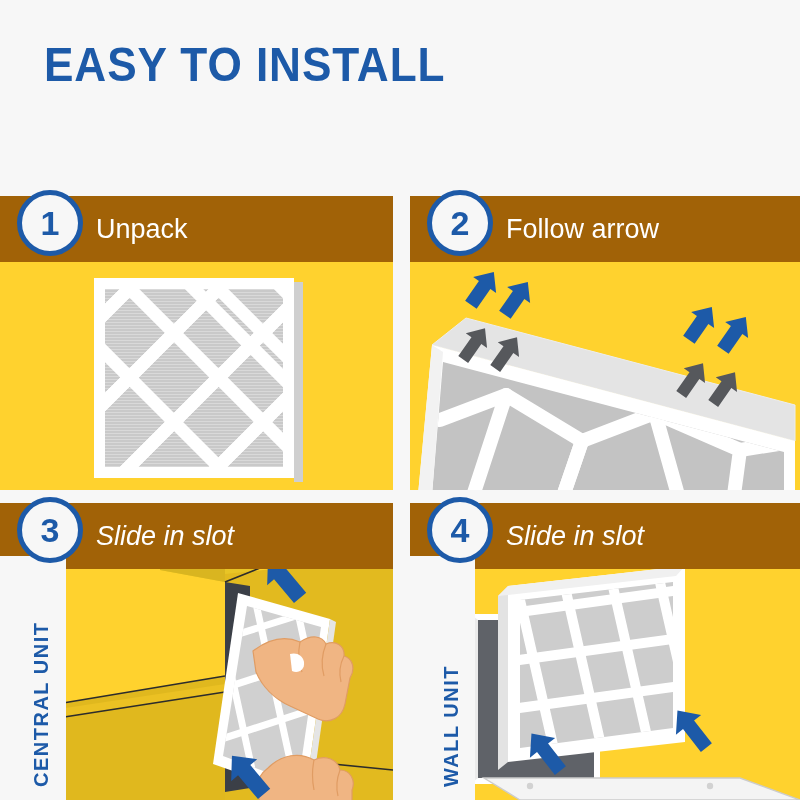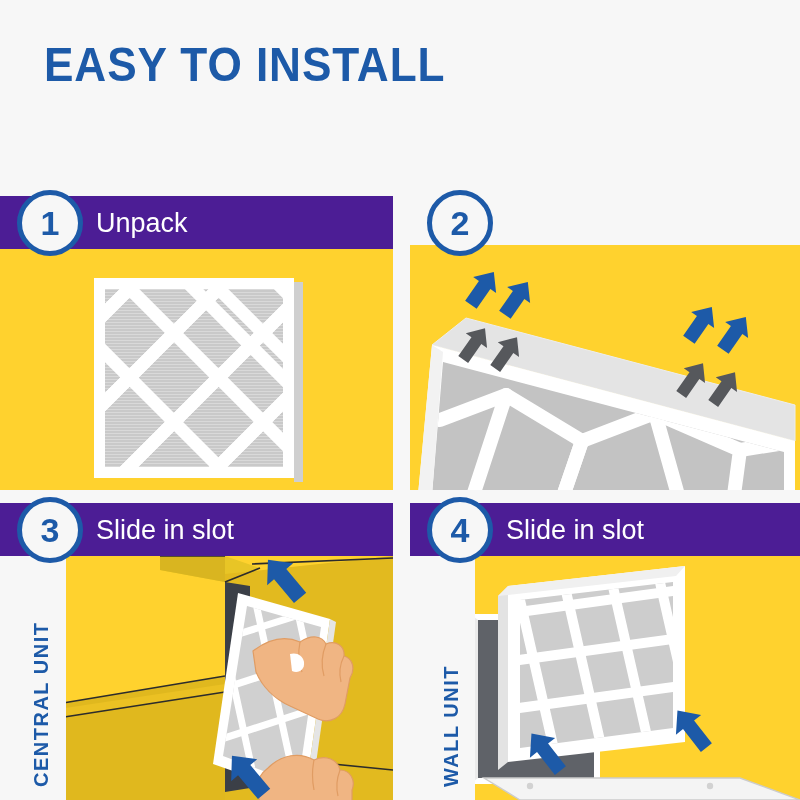--- a/index.html
+++ b/index.html
@@ -32,34 +32,34 @@
   
   #panel1{left:0;top:245px;width:393px;height:245px;}
   
   #panel2{left:410px;top:245px;width:390px;height:245px;}
   
   #panel3{left:0;top:556px;width:393px;height:244px;}
   
   #panel4{left:410px;top:556px;width:390px;height:244px;}
 
   
-  .hdr{position:absolute;background:#4c1d95;height:53px;}
+  .hdr{position:absolute;background:#a16207;height:66px;}
   #hdr1{left:0;top:196px;width:393px;}
   #hdr2{left:410px;top:196px;width:390px;}
   #hdr3{left:0;top:503px;width:393px;}
   #hdr4{left:410px;top:503px;width:390px;}
 
   .hdr-label{
     position:absolute;left:96px;top:50%;
     transform:translateY(-50%);
     color:#ffffff;font-size:27px;
     font-family:"Liberation Sans", sans-serif;
     white-space:nowrap;
   }
-  #hdr3 .hdr-label,#hdr4 .hdr-label{left:96px;}
+  #hdr3 .hdr-label,#hdr4 .hdr-label{left:96px;font-style:italic;}
 
   .step-circle{
     position:absolute;
     width:66px;height:66px;border-radius:50%;
     background:#f7f7f7;
     border:5px solid #1d5aa8;
     box-sizing:border-box;
     display:flex;align-items:center;justify-content:center;
     color:#1d5aa8;
     font-size:34px;font-weight:bold;
@@ -343,20 +343,23 @@
       </svg>
     </div>
   </div>
 
   <div class="gutter" id="gut3"></div>
   <div class="gutter" id="gut4"></div>
 
   <div class="hdr" id="hdr1">
     <div class="hdr-label">Unpack</div>
   </div>
+  <div class="hdr" id="hdr2">
+    <div class="hdr-label">Follow arrow</div>
+  </div>
   <div class="hdr" id="hdr3">
     <div class="hdr-label">Slide in slot</div>
   </div>
   <div class="hdr" id="hdr4">
     <div class="hdr-label">Slide in slot</div>
   </div>
 
   <div class="step-circle" id="circ1">1</div>
   <div class="step-circle" id="circ2">2</div>
   <div class="step-circle" id="circ3">3</div>

